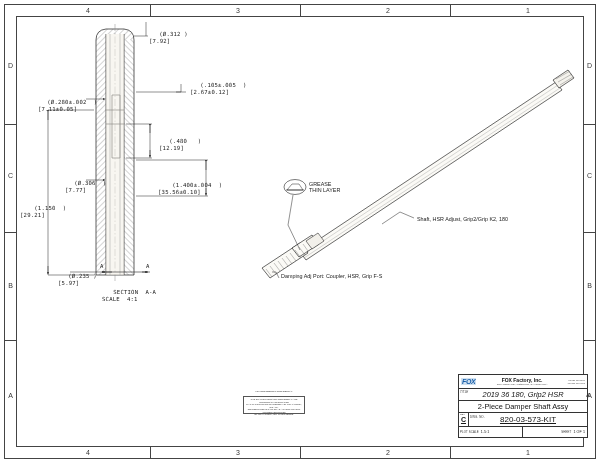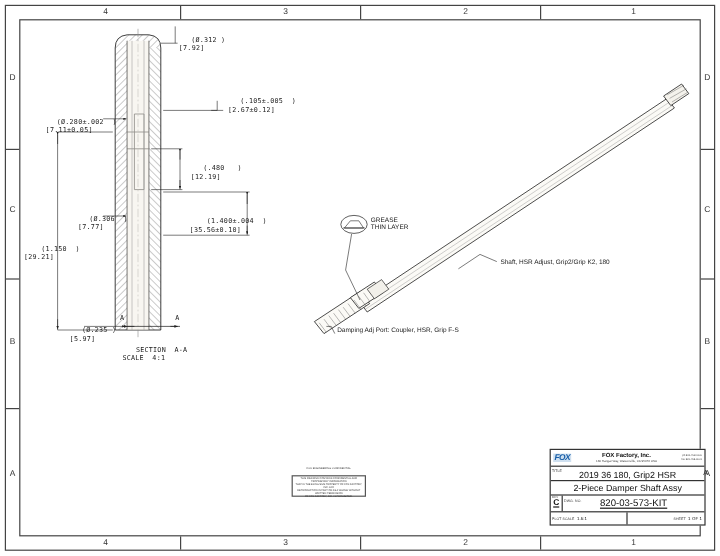--- a/index.html
+++ b/index.html
@@ -27,21 +27,21 @@
   .note{position:absolute;font-family:"Liberation Sans", sans-serif;
         font-size:5.4px;color:#222;white-space:nowrap;}
 
   svg{display:block;overflow:visible;}
 
   
   #titleblock{position:absolute;left:458px;top:374px;width:130px;height:64px;
               border:1px solid #333;box-sizing:border-box;background:#fff;}
   .tb-row{position:relative;border-bottom:1px solid #333;box-sizing:border-box;}
   .tb-logo{height:14px;display:flex;align-items:center;padding-left:2px;}
-  .tb-title{height:12px;display:flex;align-items:flex-end;justify-content:center;}
+  .tb-title{height:12px;display:flex;align-items:center;justify-content:center;font-style:italic;}
   .tb-title2{height:12px;display:flex;align-items:center;justify-content:center;}
   .tb-pn{height:14px;display:flex;align-items:center;text-decoration:underline;}
   .tb-foot{height:10px;display:flex;align-items:center;border-bottom:none;}
   .lbl{font-size:2.9px;color:#333;font-family:"Liberation Sans", sans-serif;
        letter-spacing:0.1px;}
   .tbig{font-size:7.4px;color:#111;font-family:"Liberation Sans", sans-serif;}
   .tpn{font-size:8px;color:#111;font-family:"Liberation Sans", sans-serif;}
   .revbox{width:10px;height:100%;border-right:1px solid #333;
           display:flex;align-items:center;justify-content:center;box-sizing:border-box;}
   .revletter{font-size:7px;font-weight:bold;color:#111;}

